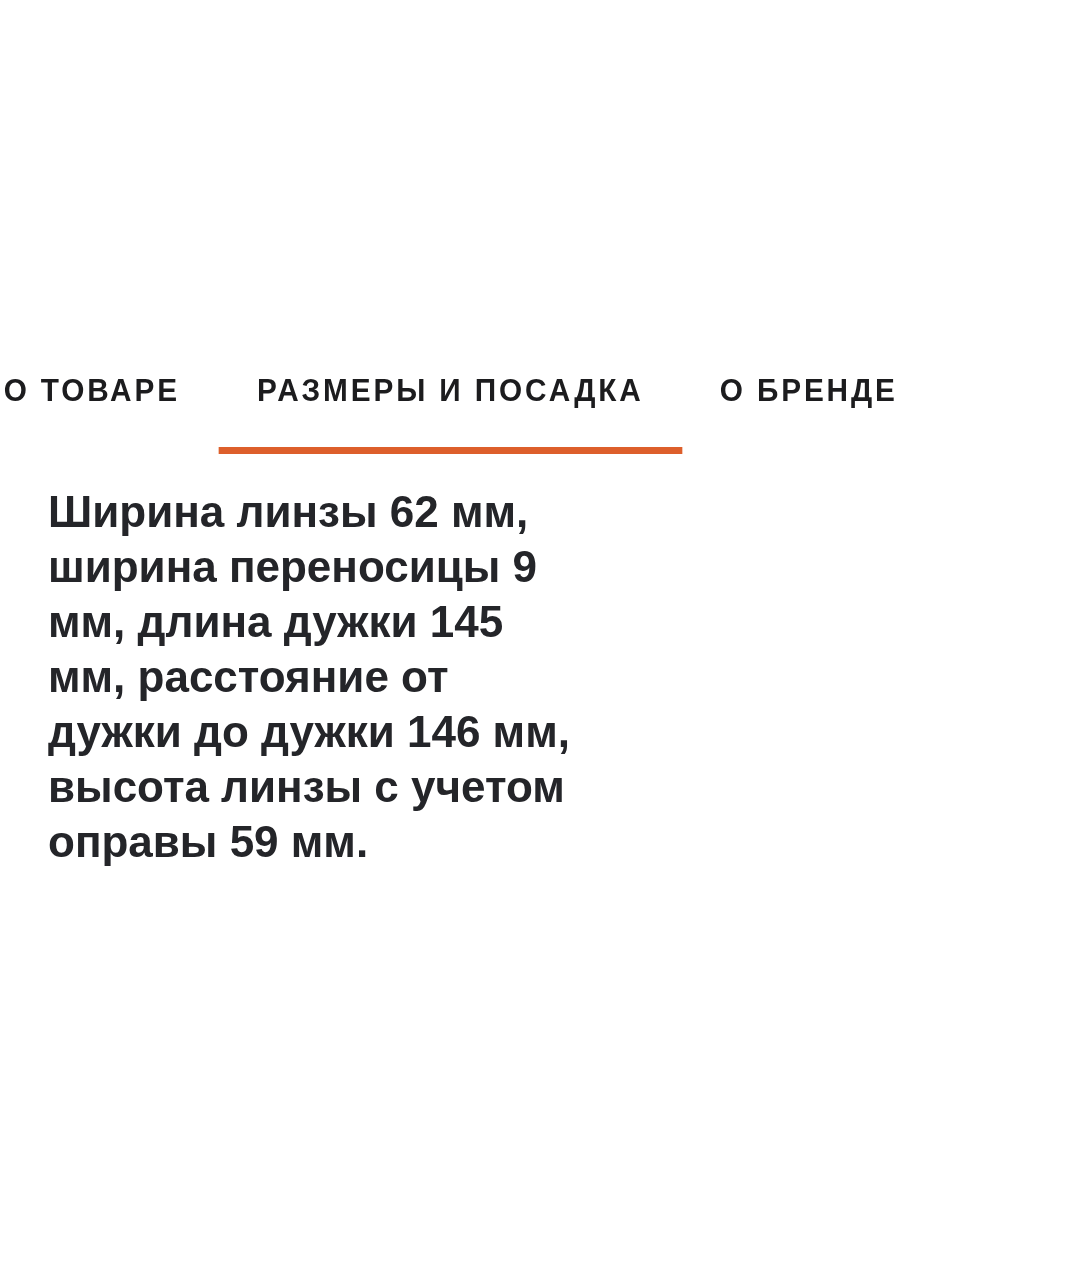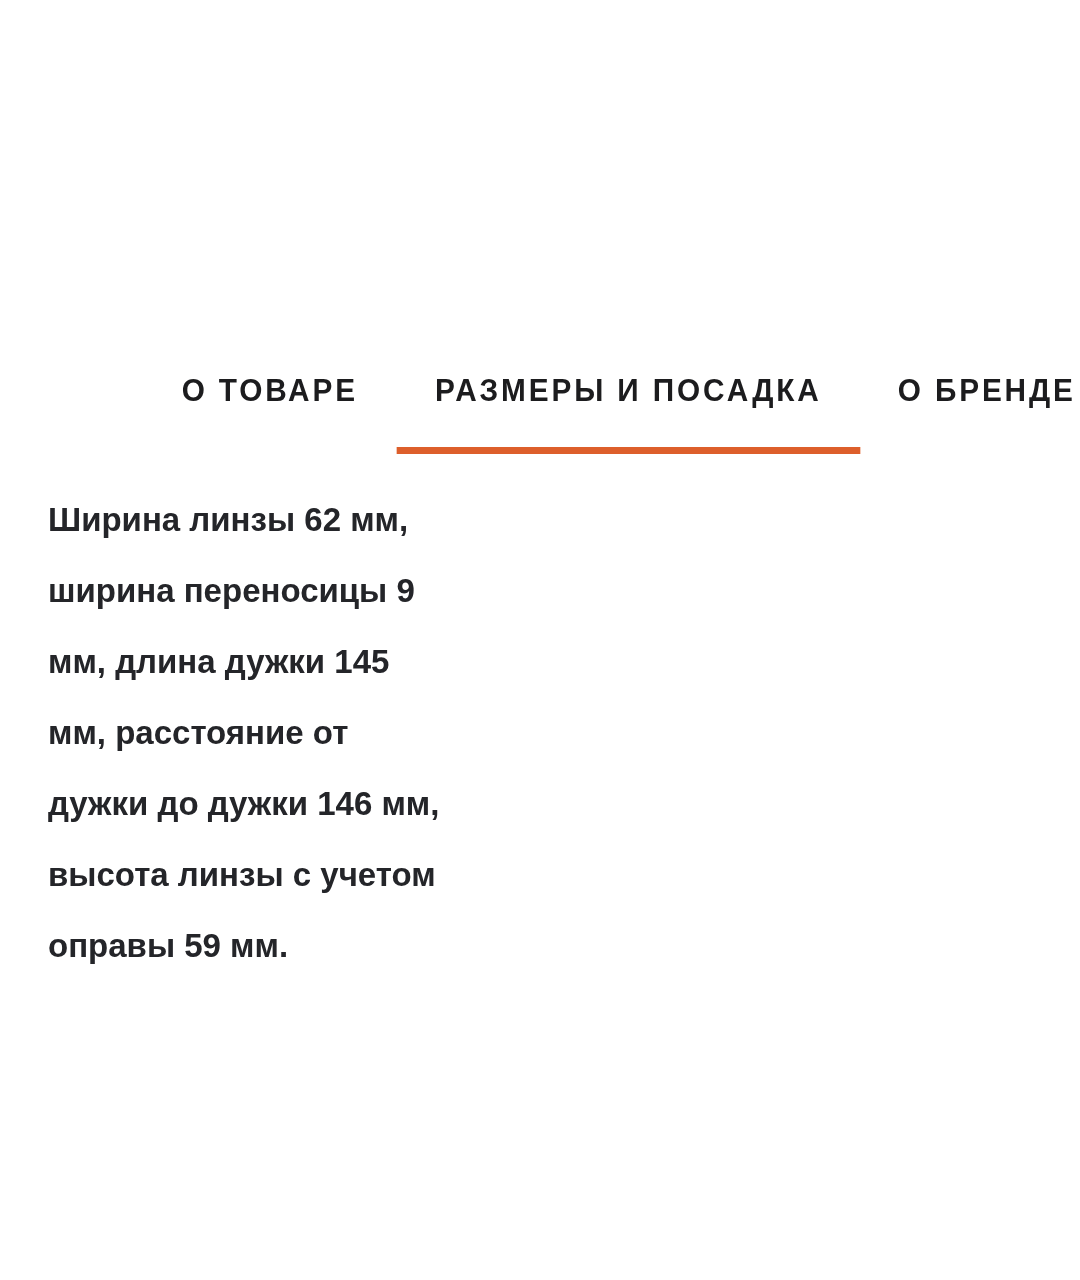--- a/index.html
+++ b/index.html
@@ -13,21 +13,21 @@
   body{
     width:1080px;height:1280px;
     position:relative;
     font-family:"Liberation Sans", sans-serif;
     overflow:hidden;
   }
   .tab-bar{
     position:absolute;
     top:372px;left:0;right:0;
     display:flex;
-    justify-content:flex-end;
+    justify-content:flex-start;
     align-items:flex-start;
     gap:65px;
   }
   .tab{
     position:relative;
     font-size:31px;
     line-height:38px;
     font-weight:600;
     letter-spacing:3px;
     color:var(--tab-ink);
@@ -47,22 +47,22 @@
   }
   .content{
     position:absolute;
     top:484px;
     left:48px;right:45px;
     display:flex;
     gap:50px;
   }
   .col{
     flex:1 1 0;
-    font-size:33px;
-    line-height:71px;
+    font-size:44px;
+    line-height:55px;
     white-space:pre-line;
   }
   .col.bold{
     font-weight:700;
     color:var(--bold-ink);
   }
   .col.regular{
     font-weight:400;
     color:var(--body-ink);
   }

